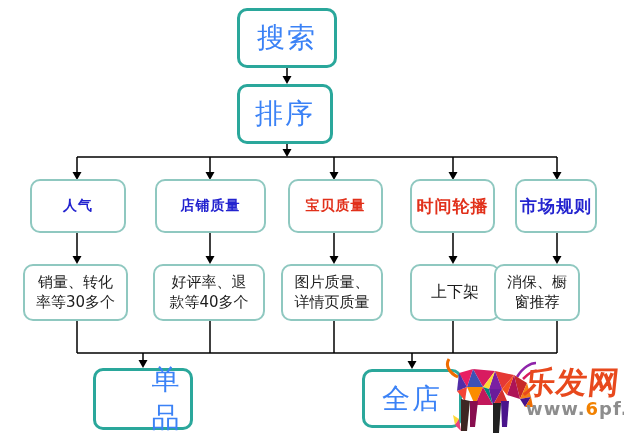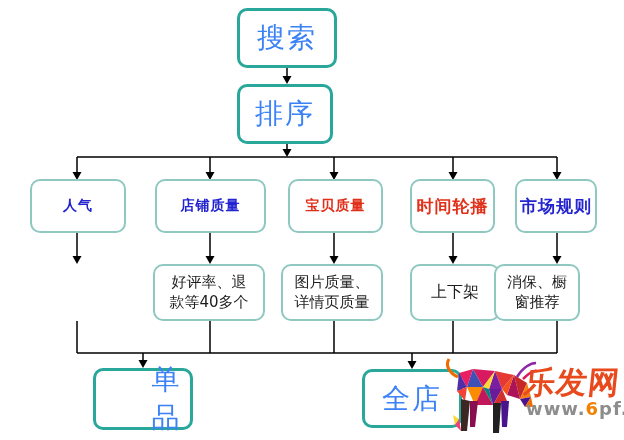--- a/index.html
+++ b/index.html
@@ -100,20 +100,24 @@
   <div class="node node-branch" style="left:288px; top:179px; width:95px; height:54px;">
     <span style="color: rgb(225, 48, 26);">宝贝质量</span>
   </div>
   <div class="node node-branch" style="left:410px; top:179px; width:85px; height:54px; font-size:17px;">
     <span style="color: rgb(225, 48, 26);">时间轮播</span>
   </div>
   <div class="node node-branch" style="left:515px; top:179px; width:82px; height:54px; font-size:17px;">
     <span style="color: rgb(35, 35, 207);">市场规则</span>
   </div>
 
+  <div class="node node-detail" style="left:23px; top:264px; width:105px; height:57px;">
+    <span>销量、转化
+率等30多个</span>
+  </div>
   <div class="node node-detail" style="left:153px; top:264px; width:112px; height:57px;">
     <span>好评率、退
 款等40多个</span>
   </div>
   <div class="node node-detail" style="left:281px; top:264px; width:102px; height:57px;">
     <span>图片质量、
 详情页质量</span>
   </div>
   <div class="node node-detail" style="left:410px; top:264px; width:90px; height:57px; font-size:16px;">
     <span>上下架</span>

